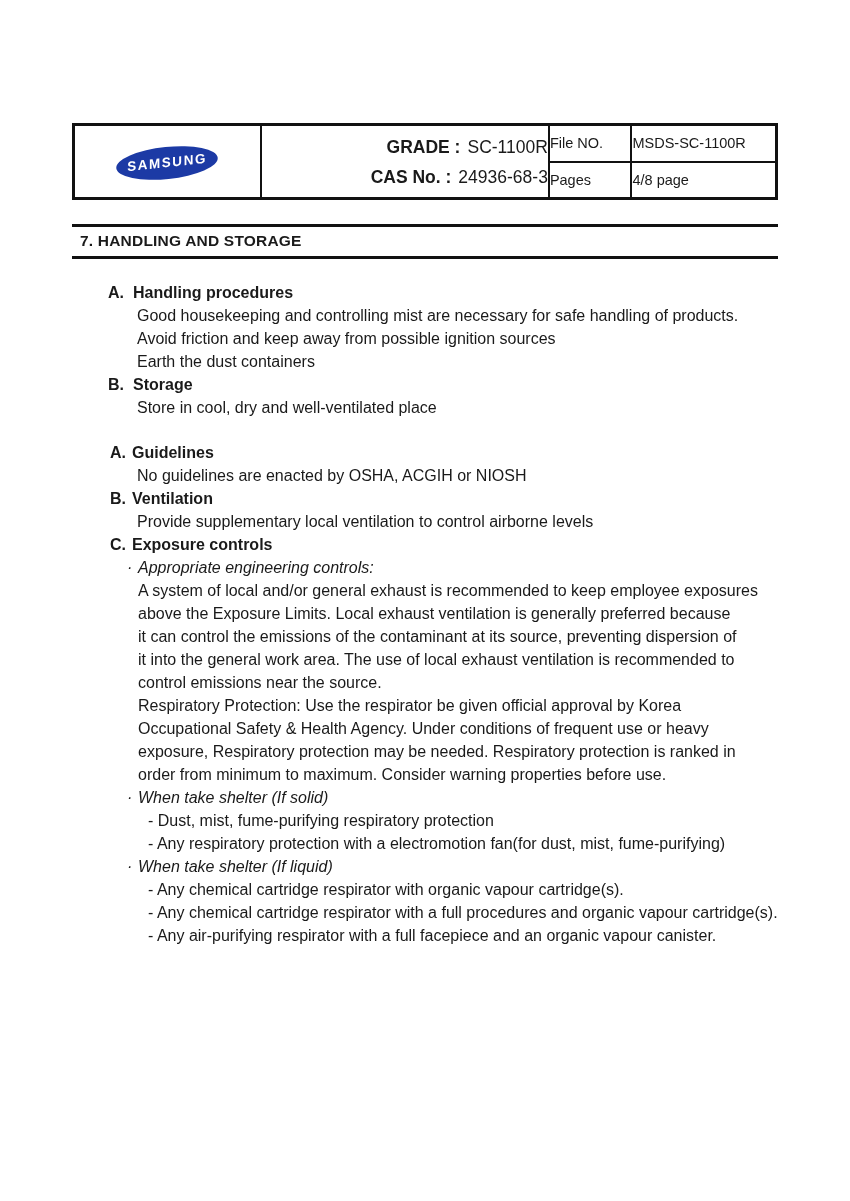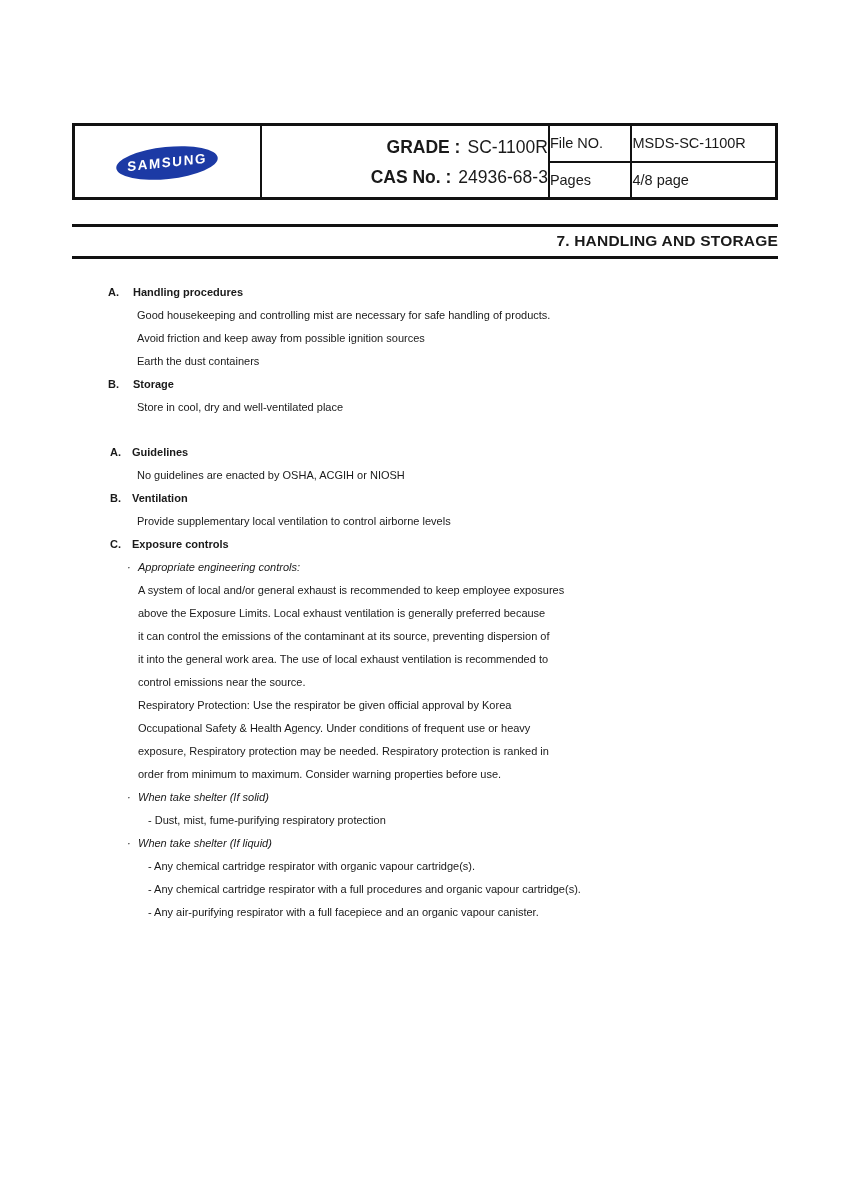--- a/index.html
+++ b/index.html
@@ -31,24 +31,24 @@
   .g-line { height:30px; line-height:30px; white-space:pre; }
   .g-label { font-weight:700; margin-right:7px; }
   .c-flabel, .c-fvalue { text-align:left; vertical-align:middle; font-size:14.5px; }
 
   
   .section-bar {
     margin:0; border-top:3px solid #111; border-bottom:3px solid #111;
     padding:6px 0 7px 8px; font-size:15.5px; font-weight:700; line-height:16px;
     letter-spacing:0.2px;
   }
-  #sections section:nth-child(1) .section-bar { margin-top:24px;text-align:right; }
+  #sections section:nth-child(1) .section-bar { margin-top:24px; }
   #sections section:nth-child(2) .section-bar { margin-top:9px; }
   .items { padding-top:22px; }
-  .line { height:23px; line-height:23px; font-size:11px; white-space:pre; }
+  .line { height:23px; line-height:23px; font-size:16px; white-space:pre; }
   .label { font-weight:700; padding-left:36px; }
   .label .letter { display:inline-block; width:25px; }
   #sections section:nth-child(2) .label { padding-left:38px; }
   #sections section:nth-child(2) .label .letter { width:22px; }
   .body { padding-left:65px; }
   .bullet { padding-left:55px;font-style:italic; }
   .bullet .dot { display:inline-block; width:11px; }
   .sub { padding-left:66px; }
   .dash { padding-left:76px; }
 </style>
@@ -111,20 +111,21 @@
             <div class="line sub">above the Exposure Limits. Local exhaust ventilation is generally preferred because</div>
             <div class="line sub">it can control the emissions of the contaminant at its source, preventing dispersion of</div>
             <div class="line sub">it into the general work area. The use of local exhaust ventilation is recommended to</div>
             <div class="line sub">control emissions near the source.</div>
             <div class="line sub">Respiratory Protection: Use the respirator be given official approval by Korea</div>
             <div class="line sub">Occupational Safety &amp; Health Agency. Under conditions of frequent use or heavy</div>
             <div class="line sub">exposure, Respiratory protection may be needed. Respiratory protection is ranked in</div>
             <div class="line sub">order from minimum to maximum. Consider warning properties before use.</div>
             <div class="line bullet"><span class="dot">·</span><span>When take shelter (If solid)</span></div>
             <div class="line dash">- Dust, mist, fume-purifying respiratory protection</div>
+            <div class="line dash">- Any respiratory protection with a electromotion fan(for dust, mist, fume-purifying)</div>
             <div class="line bullet"><span class="dot">·</span><span>When take shelter (If liquid)</span></div>
             <div class="line dash">- Any chemical cartridge respirator with organic vapour cartridge(s).</div>
             <div class="line dash">- Any chemical cartridge respirator with a full procedures and organic vapour cartridge(s).</div>
             <div class="line dash">- Any air-purifying respirator with a full facepiece and an organic vapour canister.</div>
           </div>
   </section>
 </div>
   </div>
 </div>
 

